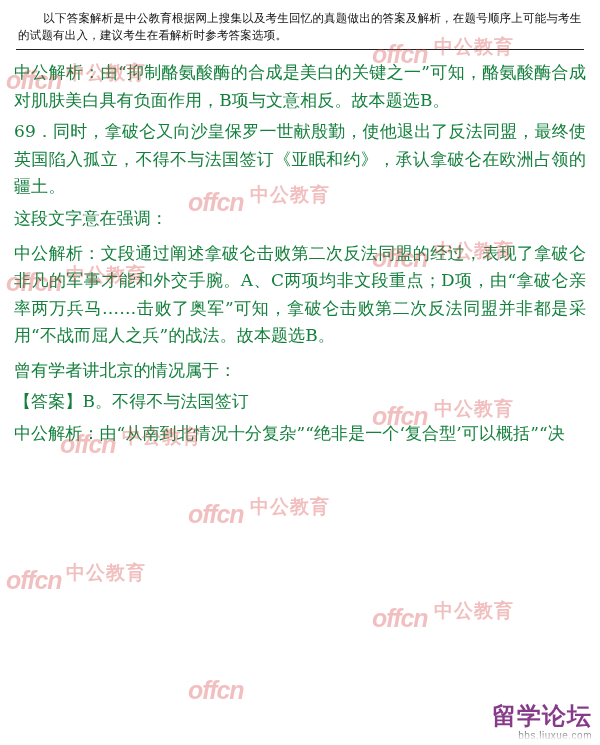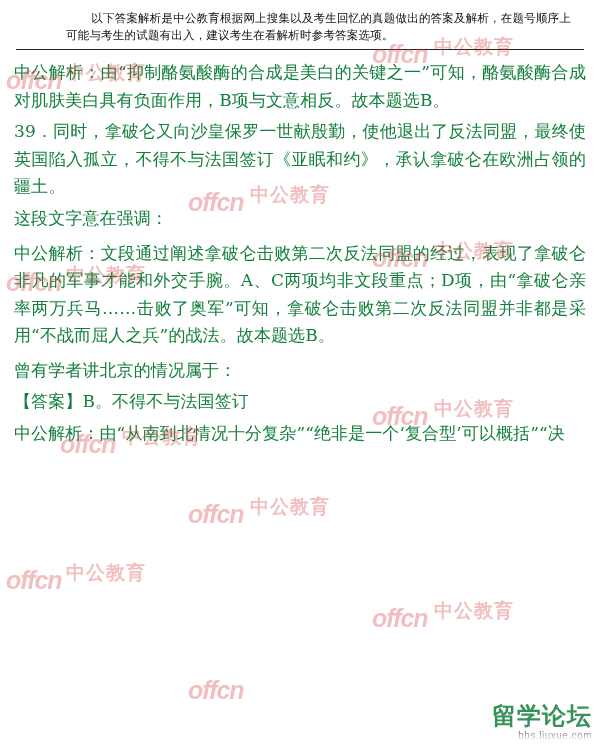--- a/index.html
+++ b/index.html
@@ -49,21 +49,20 @@
     text-align: center;
   }
   
   .intro {
     font-size: 11.5px;
     line-height: 1.45;
     color: #111;
     text-indent: 2.2em;
     padding: 2px 4px 0 4px;
     letter-spacing: 0.2px;
-    margin-left: 48px;
   }
   .rule {
     border: 0;
     border-top: 1px solid #222;
     margin: 6px 2px 9px 2px;
   }
   
   .p {
     font-size: 17px;
     line-height: 1.62;
@@ -81,21 +80,21 @@
     position: absolute;
     right: 8px;
     bottom: 4px;
     text-align: right;
     z-index: 4;
   }
   .bottom-brand .bb-main {
     font-family: "DejaVu Serif", "Liberation Serif", serif;
     font-size: 24px;
     font-weight: bold;
-    color: #15803d;
+    color: #701a75;
     letter-spacing: 1px;
     opacity: 0.85;
   }
   .bottom-brand .bb-sub {
     font-family: "Liberation Sans", sans-serif;
     font-size: 10px;
     color: #6b6b6b;
     letter-spacing: 0.5px;
     margin-top: -2px;
   }
@@ -113,21 +112,21 @@
 </head>
 <body>
 
 <div class="page">
 
   <div class="intro">以下答案解析是中公教育根据网上搜集以及考生回忆的真题做出的答案及解析，在题号顺序上可能与考生的试题有出入，建议考生在看解析时参考答案选项。</div>
   <hr class="rule">
 
   <p class="p">中公解析：由“抑制酪氨酸酶的合成是美白的关键之一”可知，酪氨酸酶合成对肌肤美白具有负面作用，B项与文意相反。故本题选B。</p>
   <div class="gap"></div>
-  <p class="p">39．同时，拿破仑又向沙皇保罗一世献殷勤，使他退出了反法同盟，最终使英国陷入孤立，不得不与法国签订《亚眠和约》，承认拿破仑在欧洲占领的疆土。</p>
+  <p class="p">69．同时，拿破仑又向沙皇保罗一世献殷勤，使他退出了反法同盟，最终使英国陷入孤立，不得不与法国签订《亚眠和约》，承认拿破仑在欧洲占领的疆土。</p>
   <div class="gap"></div>
   <p class="p">这段文字意在强调：</p>
   <div class="gap"></div>
   <div class="gap"></div>
   <p class="p">中公解析：文段通过阐述拿破仑击败第二次反法同盟的经过，表现了拿破仑非凡的军事才能和外交手腕。A、C两项均非文段重点；D项，由“拿破仑亲率两万兵马……击败了奥军”可知，拿破仑击败第二次反法同盟并非都是采用“不战而屈人之兵”的战法。故本题选B。</p>
   <div class="gap"></div>
   <div class="gap"></div>
   <p class="p">曾有学者讲北京的情况属于：</p>
   <div class="gap"></div>
   <p class="p">【答案】B。不得不与法国签订</p>

